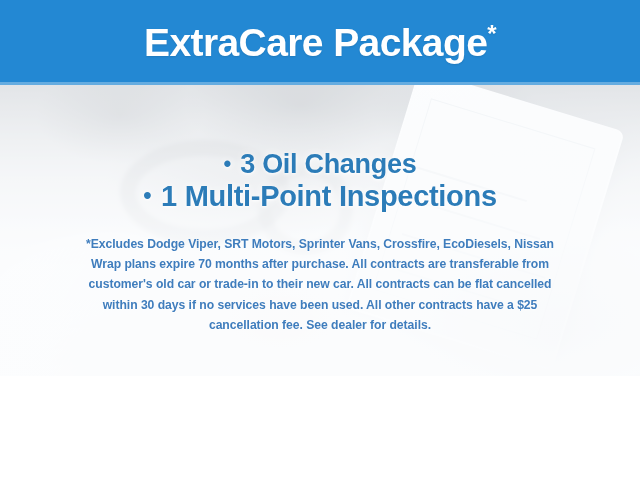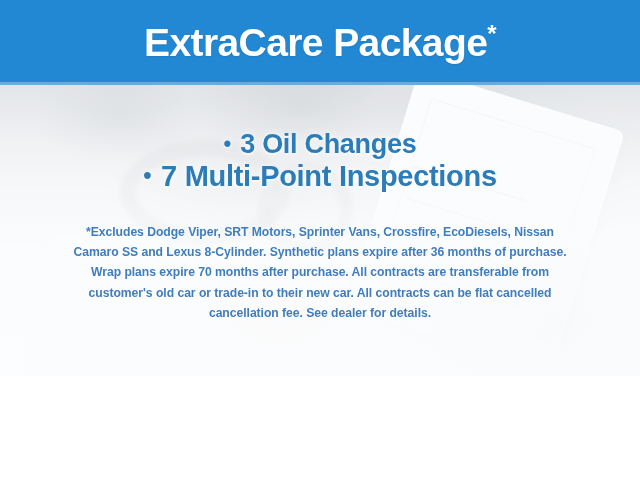--- a/index.html
+++ b/index.html
@@ -153,21 +153,21 @@
   }
 
   
   .content {
     position:absolute; left:0; top:85px; width:100%; height:395px;
     z-index:7;
     display:flex; flex-direction:column;
   }
 
   .benefits {
-    padding-top:44px;
+    padding-top:64px;
     text-align:center;
   }
   .benefit {
     color:#2c7cb8;
     font-weight:bold;
     line-height:1.16;
     letter-spacing:-.3px;
     text-shadow:0 1px 3px rgba(255,255,255,.95), 0 0 10px rgba(255,255,255,.85);
     white-space:nowrap;
   }
@@ -175,21 +175,21 @@
   .benefit-2 { font-size:27px; }
   .benefit-3 { font-size:29px; }
   .benefit .bullet {
     font-size:.82em;
     position:relative;
     top:-2px;
     margin-right:2px;
   }
 
   .disclaimer {
-    margin-top:28px;
+    margin-top:20px;
     padding:0 22px;
     text-align:center;
     color:#3f7dbd;
     font-size:12.2px;
     font-weight:bold;
     line-height:1.66;
     letter-spacing:-.05px;
     text-shadow:0 1px 2px rgba(255,255,255,.95);
   }
 </style>
@@ -221,25 +221,25 @@
   </div>
 
   <div class="header">
     <div class="title"><span>ExtraCare Package</span><span class="star">*</span></div>
   </div>
 
   <div class="content">
 
     <div class="benefits">
       <div class="benefit benefit-1"><span class="bullet">•</span> <span>3 Oil Changes</span></div>
-      <div class="benefit benefit-3"><span class="bullet">•</span> <span>7 Multi-Point Inspections</span></div>
+      <div class="benefit benefit-3"><span class="bullet">•</span> <span>1 Multi-Point Inspections</span></div>
     </div>
 
     <div class="disclaimer">
       <div>*Excludes Dodge Viper, SRT Motors, Sprinter Vans, Crossfire, EcoDiesels, Nissan</div>
-      <div>Camaro SS and Lexus 8-Cylinder. Synthetic plans expire after 36 months of purchase.</div>
       <div>Wrap plans expire 70 months after purchase. All contracts are transferable from</div>
       <div>customer's old car or trade-in to their new car. All contracts can be flat cancelled</div>
+      <div>within 30 days if no services have been used. All other contracts have a $25</div>
       <div>cancellation fee. See dealer for details.</div>
     </div>
 
   </div>
 </div>
 
 </body></html>

